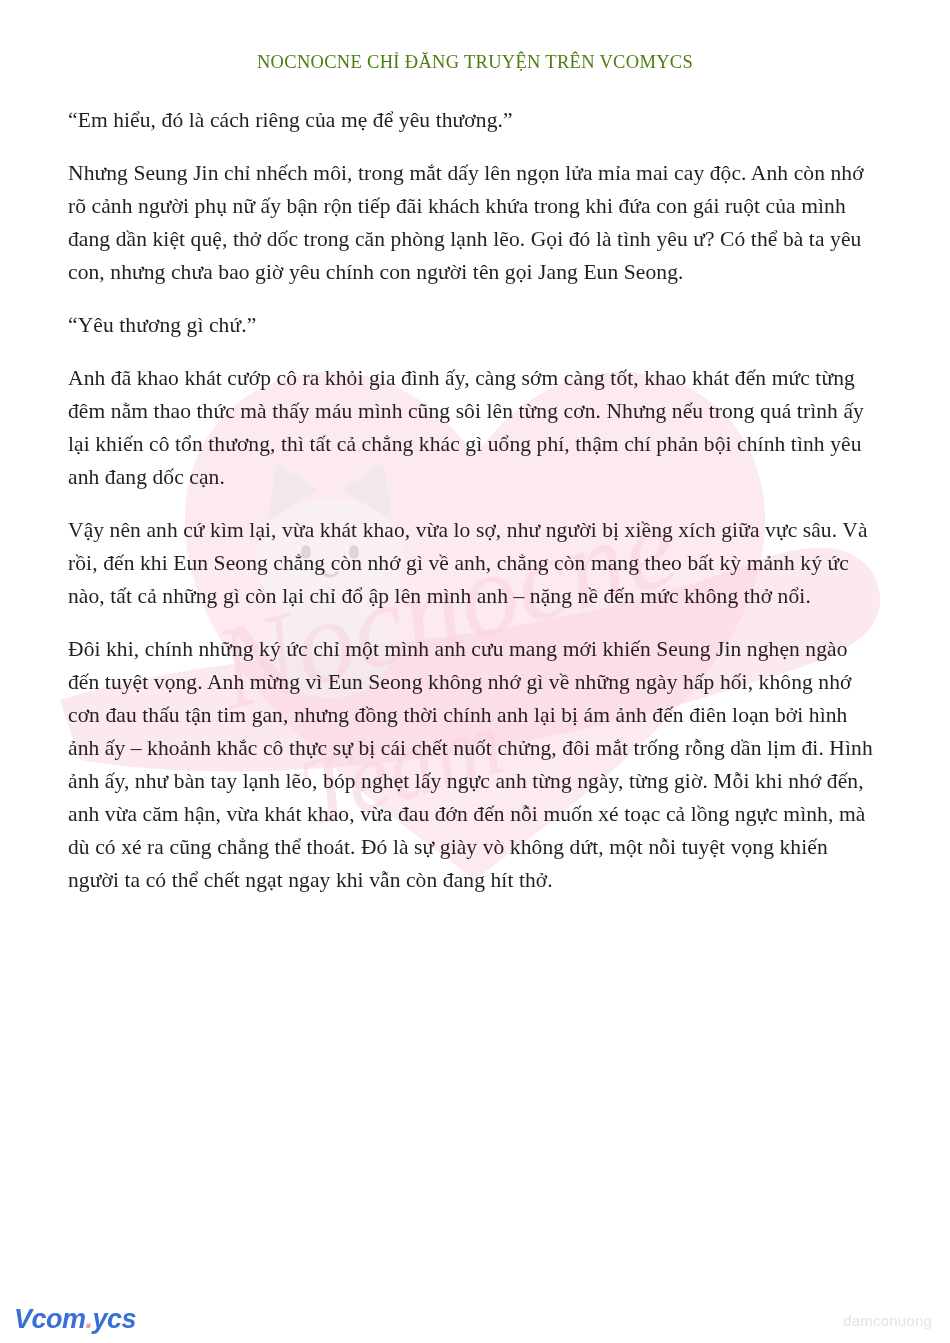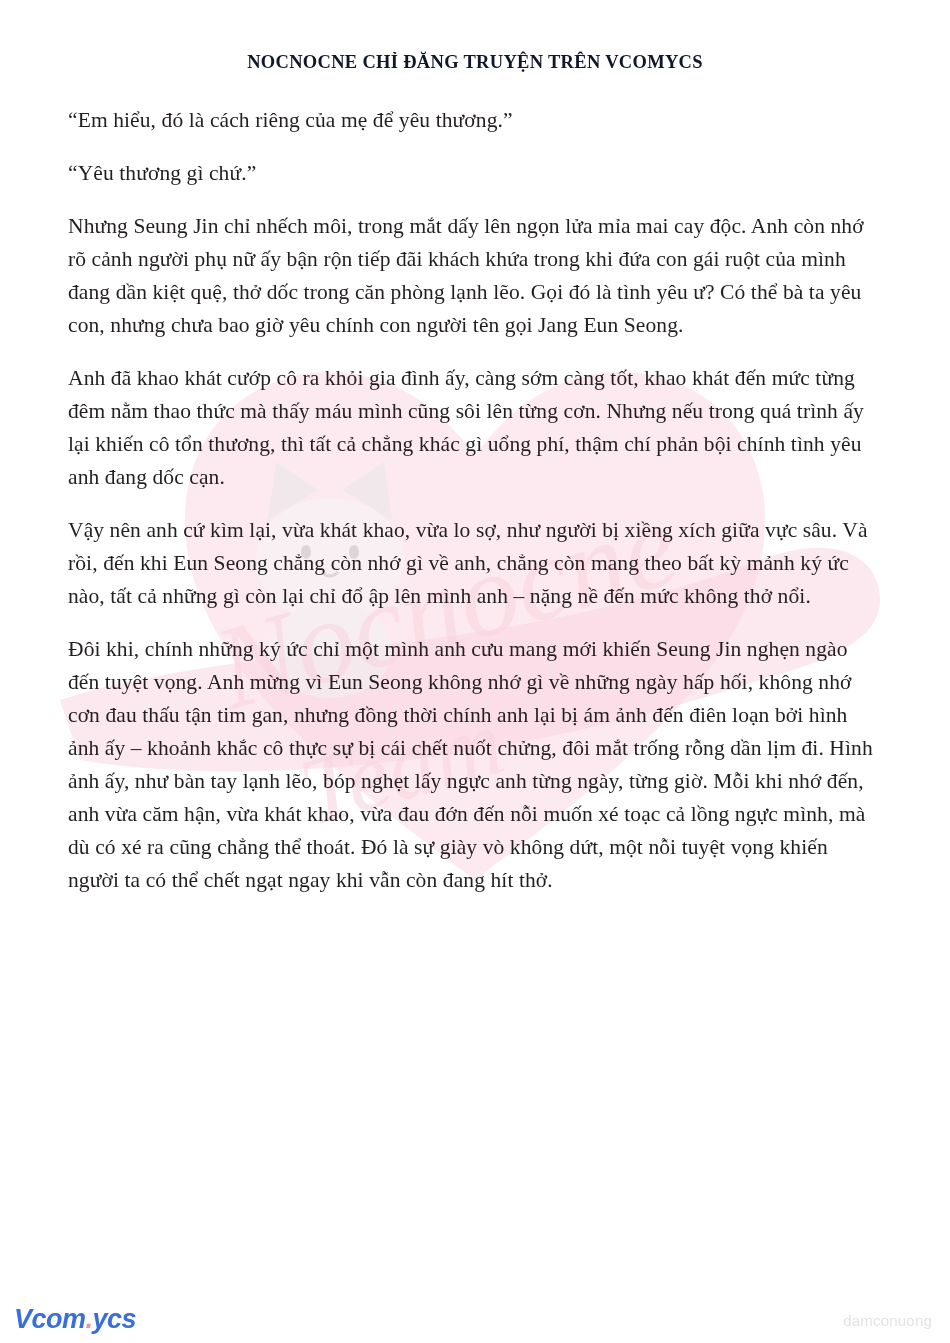--- a/index.html
+++ b/index.html
@@ -33,23 +33,23 @@
   .header {
     position: absolute;
     left: 0;
     top: 52px;
     width: 950px;
     text-align: center;
     z-index: 3;
   }
   .header-title {
     display: inline-block;
-    color: #0f172a;
+    color: #4d7c0f;
     font-family: "Liberation Serif", serif;
-    font-weight: bold;
+    font-weight: normal;
     font-size: 18.5px;
     letter-spacing: 0.3px;
   }
 
   
   .content {
     position: absolute;
     left: 68px;
     top: 104px;
     width: 816px;
@@ -139,22 +139,22 @@
       </g>
     </g>
   </svg>
 
   <div class="header">
     <div class="header-title">NOCNOCNE CHỈ ĐĂNG TRUYỆN TRÊN VCOMYCS</div>
   </div>
 
   <div class="content">
     <p class="para">“Em hiểu, đó là cách riêng của mẹ để yêu thương.”</p>
+    <p class="para">Nhưng Seung Jin chỉ nhếch môi, trong mắt dấy lên ngọn lửa mỉa mai cay độc. Anh còn nhớ rõ cảnh người phụ nữ ấy bận rộn tiếp đãi khách khứa trong khi đứa con gái ruột của mình đang dần kiệt quệ, thở dốc trong căn phòng lạnh lẽo. Gọi đó là tình yêu ư? Có thể bà ta yêu con, nhưng chưa bao giờ yêu chính con người tên gọi Jang Eun Seong.</p>
     <p class="para">“Yêu thương gì chứ.”</p>
-    <p class="para">Nhưng Seung Jin chỉ nhếch môi, trong mắt dấy lên ngọn lửa mỉa mai cay độc. Anh còn nhớ rõ cảnh người phụ nữ ấy bận rộn tiếp đãi khách khứa trong khi đứa con gái ruột của mình đang dần kiệt quệ, thở dốc trong căn phòng lạnh lẽo. Gọi đó là tình yêu ư? Có thể bà ta yêu con, nhưng chưa bao giờ yêu chính con người tên gọi Jang Eun Seong.</p>
     <p class="para">Anh đã khao khát cướp cô ra khỏi gia đình ấy, càng sớm càng tốt, khao khát đến mức từng đêm nằm thao thức mà thấy máu mình cũng sôi lên từng cơn. Nhưng nếu trong quá trình ấy lại khiến cô tổn thương, thì tất cả chẳng khác gì uổng phí, thậm chí phản bội chính tình yêu anh đang dốc cạn.</p>
     <p class="para">Vậy nên anh cứ kìm lại, vừa khát khao, vừa lo sợ, như người bị xiềng xích giữa vực sâu. Và rồi, đến khi Eun Seong chẳng còn nhớ gì về anh, chẳng còn mang theo bất kỳ mảnh ký ức nào, tất cả những gì còn lại chỉ đổ ập lên mình anh – nặng nề đến mức không thở nổi.</p>
     <p class="para">Đôi khi, chính những ký ức chỉ một mình anh cưu mang mới khiến Seung Jin nghẹn ngào đến tuyệt vọng. Anh mừng vì Eun Seong không nhớ gì về những ngày hấp hối, không nhớ cơn đau thấu tận tim gan, nhưng đồng thời chính anh lại bị ám ảnh đến điên loạn bởi hình ảnh ấy – khoảnh khắc cô thực sự bị cái chết nuốt chửng, đôi mắt trống rỗng dần lịm đi. Hình ảnh ấy, như bàn tay lạnh lẽo, bóp nghẹt lấy ngực anh từng ngày, từng giờ. Mỗi khi nhớ đến, anh vừa căm hận, vừa khát khao, vừa đau đớn đến nỗi muốn xé toạc cả lồng ngực mình, mà dù có xé ra cũng chẳng thể thoát. Đó là sự giày vò không dứt, một nỗi tuyệt vọng khiến người ta có thể chết ngạt ngay khi vẫn còn đang hít thở.</p>
   </div>
 
   <div class="footer-left">
     <span class="logo-text">
       <span>Vcom</span><span class="dot">.</span><span>ycs</span>
     </span>
   </div>

